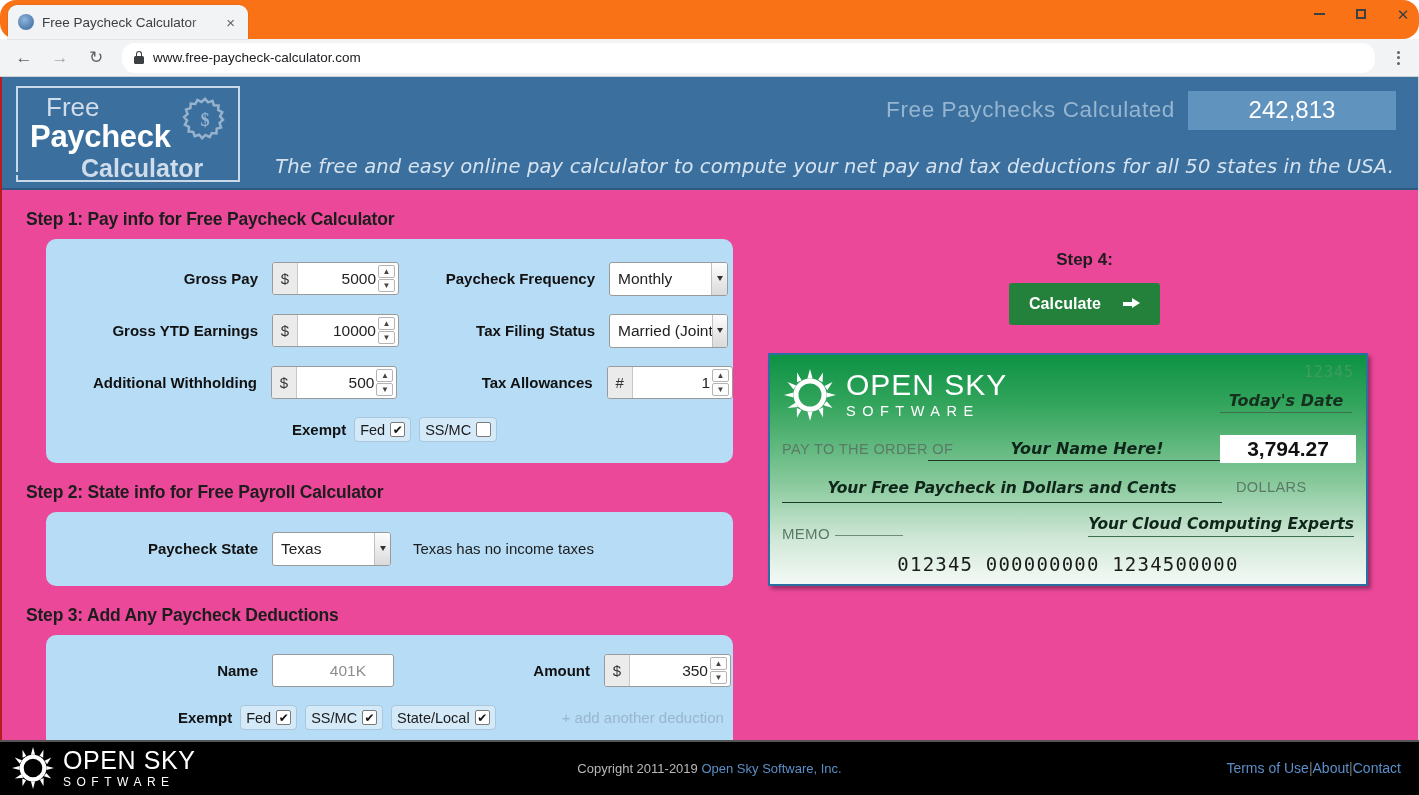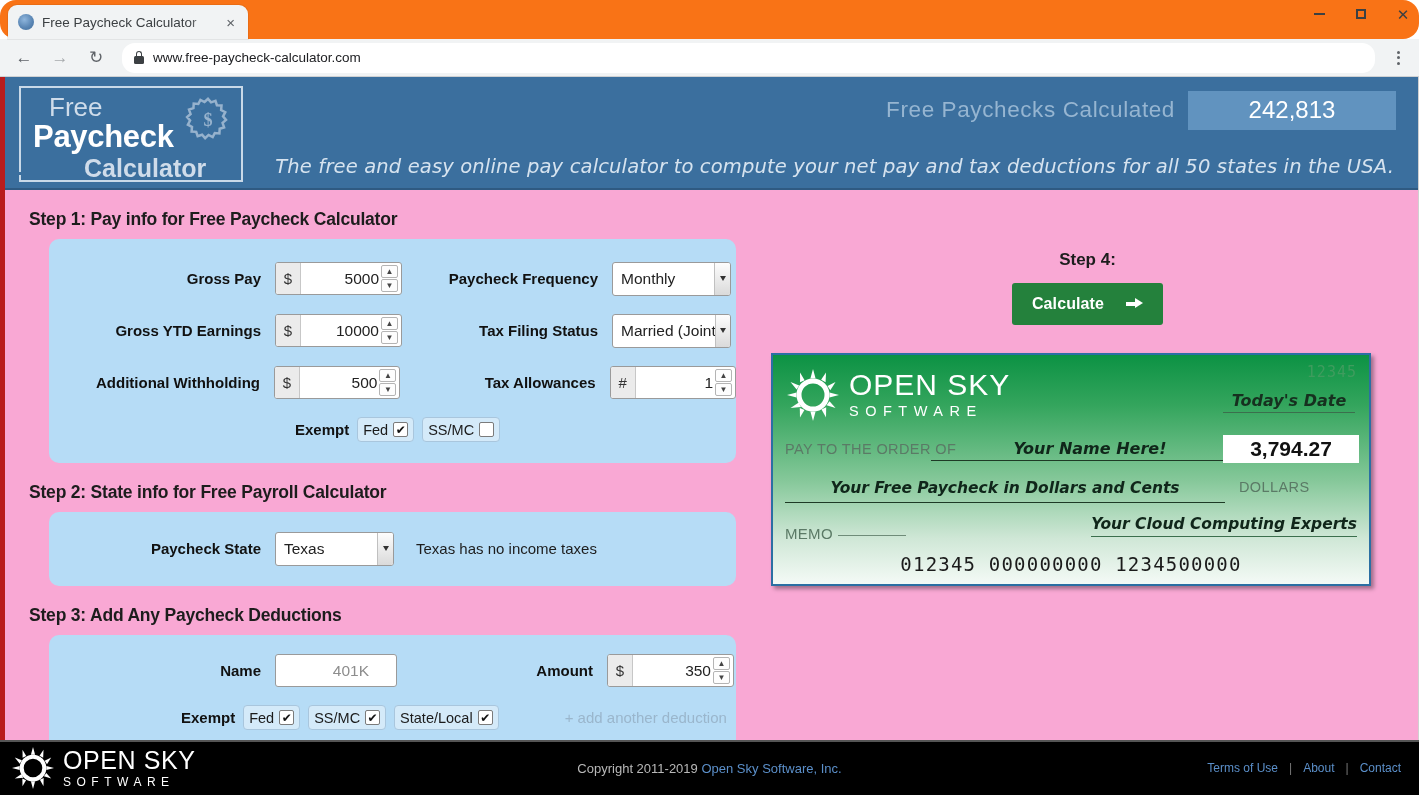--- a/index.html
+++ b/index.html
@@ -55,22 +55,22 @@
     display: flex; align-items: center; padding: 15px 12px; gap: 9px; margin: 0 6px;
   }
   .lock { width: 10px; height: 13px; position: relative; flex: 0 0 auto; }
   .lock .body { position:absolute; bottom:0; left:0; width:10px; height:8px; background:#3c4043; border-radius:1.5px; }
   .lock .shackle { position:absolute; top:0; left:2px; width:6px; height:6px;
                    border:1.6px solid #3c4043; border-bottom:0; border-radius:3px 3px 0 0; }
   .url { font-size: 13.5px; color: #202124; }
   .kebab { width: 26px; display:flex; flex-direction:column; align-items:center; gap:2.5px; }
   .kebab i { width:3px; height:3px; border-radius:50%; background:#5f6368; display:block; }
 
-  .viewport { flex: 1 1 auto; background: #f9a8d4; position: relative; overflow: hidden;
-              border-left: 5px solid #b91c1c; border-right:1px solid #d0d0d0; }
+  .viewport { flex: 1 1 auto; background: #ec4899; position: relative; overflow: hidden;
+              border-left: 2px solid #b91c1c; border-right:1px solid #d0d0d0; }
 
   
   .site-header {
     height: 113px; background: #3b6f9e; position: relative;
     padding: 9px 12px 0 12px;
     border-bottom: 2px solid #2f5a82;
   }
   .logo-box {
     position: absolute; left: 14px; top: 9px;
     width: 224px; height: 96px;
@@ -232,21 +232,21 @@
   .footer {
     height: 56px; background: #000; display: flex; align-items: center;
     position: relative; border-top: 2px solid #555;
   }
   .f-logo { display:flex; align-items:center; gap: 9px; margin-left: 12px; }
   .f-sun { width: 42px; height: 42px; position: relative; }
   .f-open { font-size: 25px; color:#fff; letter-spacing: .6px; line-height: 1; }
   .f-soft { font-size: 12px; color:#fff; letter-spacing: 5.5px; margin-top: 2px; }
   .copy { position:absolute; left: 0; right: 0; text-align: center; font-size: 13px; color:#b8b8b8; }
   .copy a { color:#5b8fc9; text-decoration: none; }
-  .flinks { position:absolute; right: 18px; display:flex; align-items:center; gap: 11px; font-size: 12px; justify-content: space-between; }
+  .flinks { position:absolute; right: 18px; display:flex; align-items:center; font-size: 14px; justify-content: space-between; }
   .flinks a { color:#5b8fc9; text-decoration: none; }
   .flinks .sep { color:#777; }
 </style>
 </head>
 <body>
 
 <div class="browser">
 
   <div class="tabstrip">
     <div class="tab">

